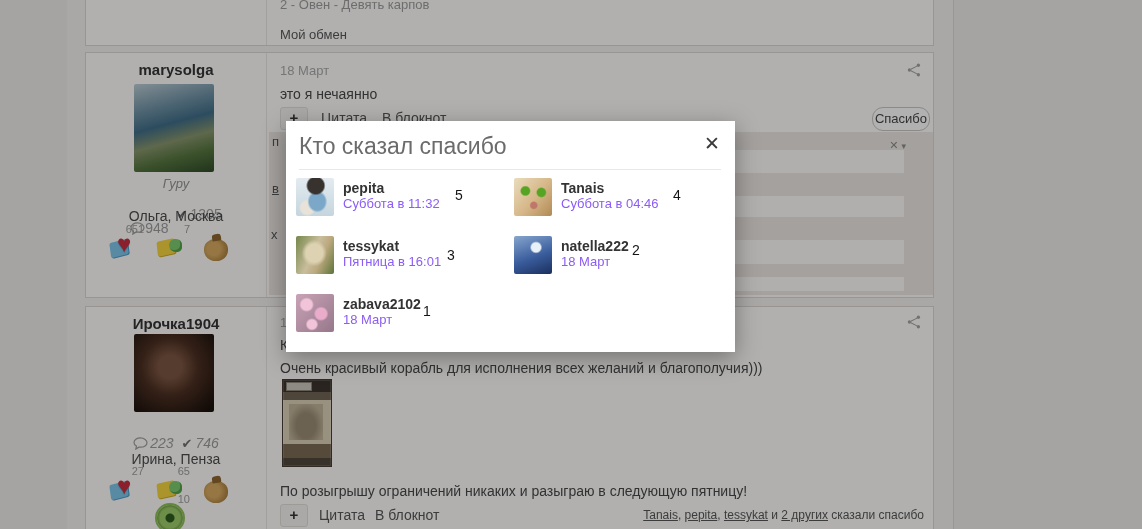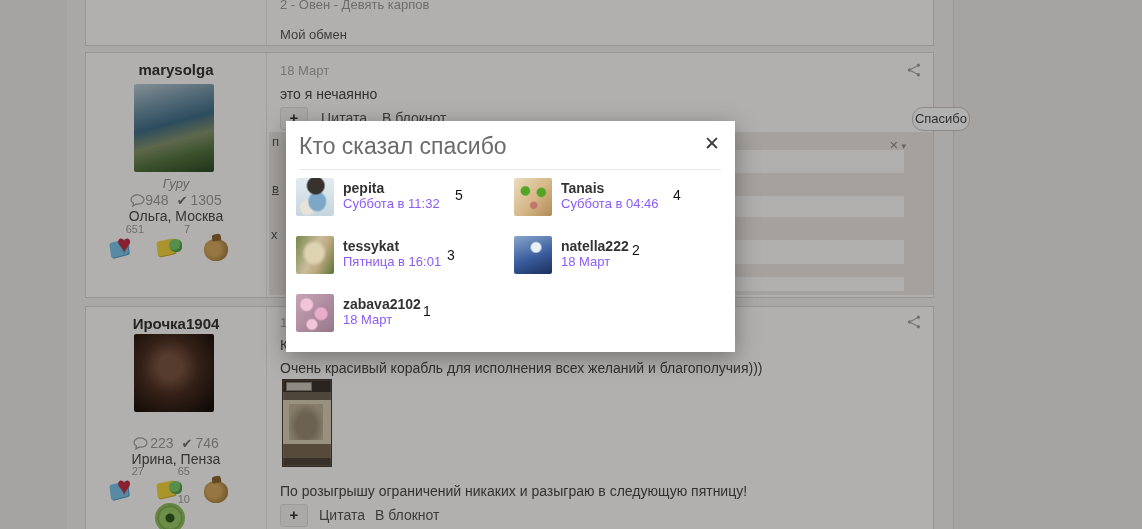--- a/index.html
+++ b/index.html
@@ -40,21 +40,21 @@
                box-shadow:0 0 0 2px #d87784;}
   .bk-flower-green .sh1{background:radial-gradient(circle,#2f5a1e 0 4px,#9ac867 5px 10px,#78a84a 12px);
                box-shadow:0 0 0 2px #8bbd58;}
   
   .date{position:absolute;font-size:13px;color:#a6a6a6;}
   .ptext{position:absolute;font-size:14px;color:#474747;}
   .plusbtn{position:absolute;width:26px;height:21px;background:#f0efed;border:1px solid #dedbd7;
            border-radius:3px;font-size:15px;font-weight:bold;color:#333;text-align:center;line-height:20px;}
   .tool{position:absolute;font-size:14px;color:#555;cursor:pointer;}
   .thanksbtn{position:absolute;width:56px;height:22px;background:#fbfaf9;border:1px solid #c6c2bf;
-             border-radius:11px;font-size:13px;color:#444;text-align:center;line-height:21px;margin-left:40px;}
+             border-radius:11px;font-size:13px;color:#444;text-align:center;line-height:21px;}
   .share{position:absolute;}
   .adblock{position:absolute;background:#e7e3df;}
   .stripe{position:absolute;left:22px;width:613px;background:#f8f7f5;}
   .adlabel{position:absolute;font-size:13px;color:#555;}
   .adctl{position:absolute;font-size:11px;color:#8a8a8a;letter-spacing:3px;}
   .frag-link{text-decoration:underline;}
   .thanksline{position:absolute;font-size:12px;color:#555;white-space:nowrap;}
   .thanksline a{color:#555;text-decoration:underline;}
   .shipthumb{position:absolute;width:48px;height:86px;background:
       linear-gradient(#3a332c 0 12px,#6e6253 12px 20px,#d8cdb4 20px 64px,#7a6a52 64px 78px,#50453a 78px);
@@ -117,21 +117,21 @@
     <div class="ptext" style="left:194px;top:28px;color:#9a9a9a;font-size:13px;">2 - Овен - Девять карпов</div>
     <div class="ptext" style="left:194px;top:58px;font-size:13px;color:#555;">Мой обмен</div>
   </div>
 
   <div class="post" style="top:52px;height:246px;">
     <div class="side">
       <div class="author">marysolga</div>
       <div class="avatar av av-marysolga" style="top:31px;"></div>
       <div class="rank" style="top:123px;">Гуру</div>
       <div class="stats" style="top:139px;">
-        <span style="display:flex;align-items:center;gap:0;">
+        <span style="display:flex;align-items:center;gap:0;margin-top:28px;">
           <svg width="15" height="13" viewBox="0 0 16 14">
               <path d="M8 1C4.1 1 1 3.1 1 5.8c0 1.6 1 3 2.6 3.9L3 13l3.2-2.1c.6.1 1.2.1 1.8.1 3.9 0 7-2.1 7-4.8S11.9 1 8 1z" fill="none" stroke="#9a9a9a" stroke-width="1.3"></path>
             </svg>
           <span>948</span>
         </span>
         <span style="display:flex;align-items:center;gap:2px;">
           <span class="chk">✔</span>
           <span>1305</span>
         </span>
       </div>
@@ -177,21 +177,21 @@
       <div class="adctl" style="right:24px;top:7px;">
         <span>✕</span><span style="font-size:9px;">▾</span>
       </div>
     </div>
   </div>
 
   <div class="post" style="top:306px;height:240px;">
     <div class="side">
       <div class="author">Ирочка1904</div>
       <div class="avatar av av-irochka" style="top:27px;"></div>
-      <div class="stats" style="top:128px;">
+      <div class="stats" style="top:128px;font-style:italic;">
         <span style="display:flex;align-items:center;gap:2px;">
           <svg width="15" height="13" viewBox="0 0 16 14">
               <path d="M8 1C4.1 1 1 3.1 1 5.8c0 1.6 1 3 2.6 3.9L3 13l3.2-2.1c.6.1 1.2.1 1.8.1 3.9 0 7-2.1 7-4.8S11.9 1 8 1z" fill="none" stroke="#9a9a9a" stroke-width="1.3"></path>
             </svg>
           <span>223</span>
         </span>
         <span style="display:flex;align-items:center;gap:2px;">
           <span class="chk">✔</span>
           <span>746</span>
         </span>
@@ -230,20 +230,23 @@
     <div class="ptext" style="left:194px;top:30px;">К</div>
     <div class="ptext" style="left:194px;top:53px;">Очень красивый корабль для исполнения всех желаний и благополучия)))</div>
     <div class="shipthumb" style="left:196px;top:72px;">
         <b></b>
         <i></i>
       </div>
     <div class="ptext" style="left:194px;top:176px;">По розыгрышу ограничений никаких и разыграю в следующую пятницу!</div>
     <div class="plusbtn" style="left:194px;top:197px;">+</div>
     <div class="tool" style="left:233px;top:200px;">Цитата</div>
     <div class="tool" style="left:289px;top:200px;">В блокнот</div>
+    <div class="thanksline" style="right:9px;top:201px;">
+      <a>Tanais</a><span>, </span><a>pepita</a><span>, </span><a>tessykat</a><span> и </span><a>2 других</a><span> сказали спасибо</span>
+    </div>
   </div>
 
   <div class="dim"></div>
 
   <div class="modal">
     <div class="m-title">Кто сказал спасибо</div>
     <div class="m-close">✕</div>
     <hr class="m-hr">
     <div class="m-grid">
       <div class="m-user">

